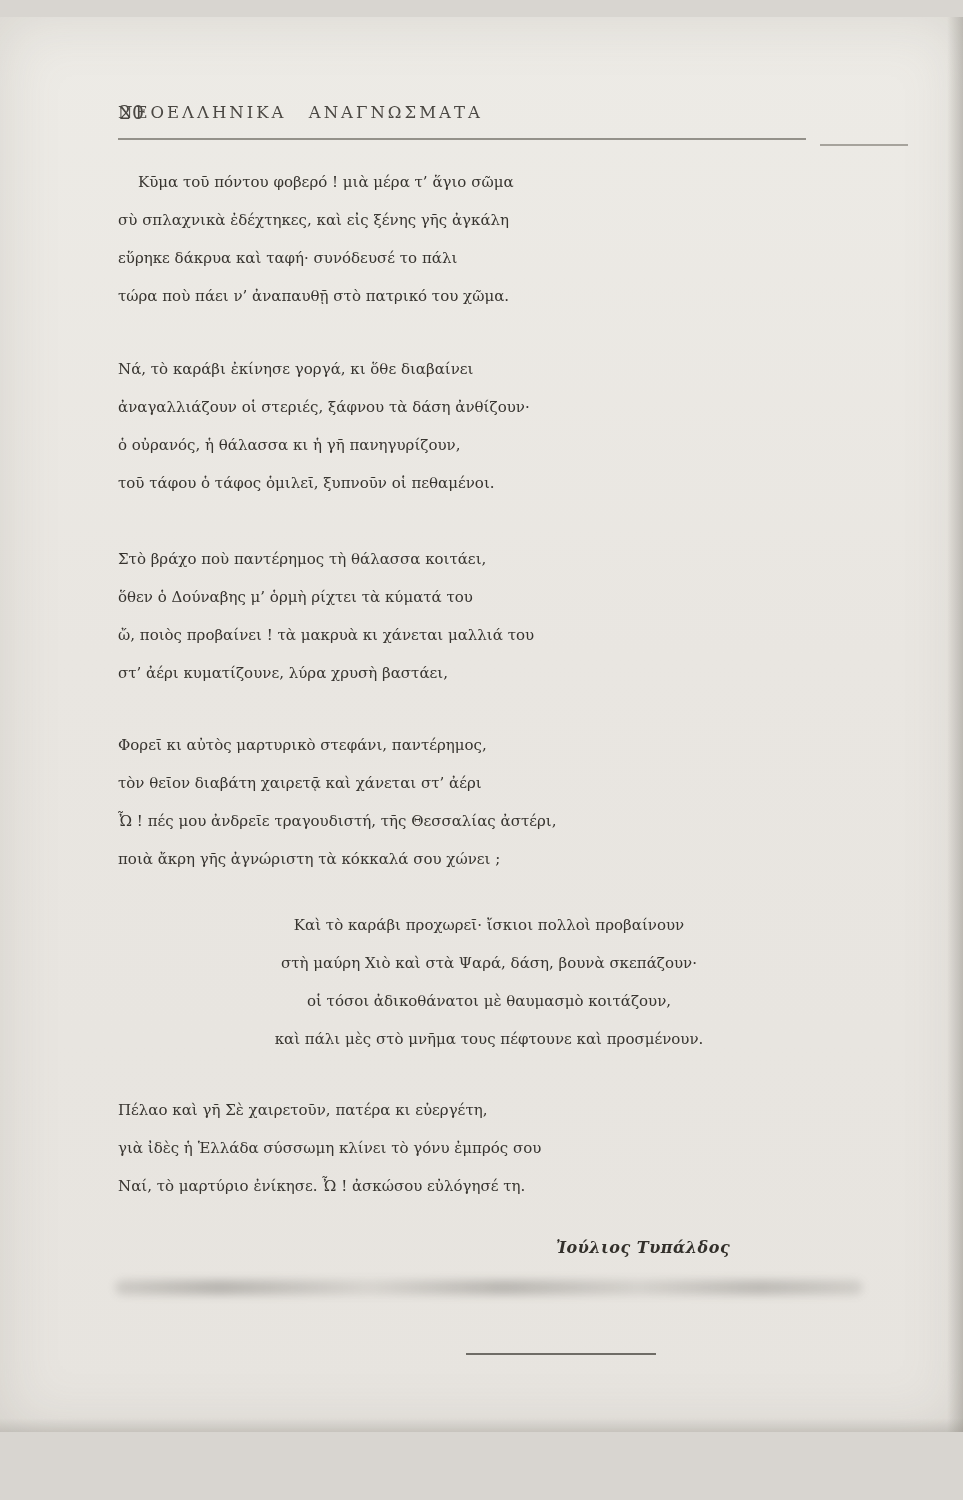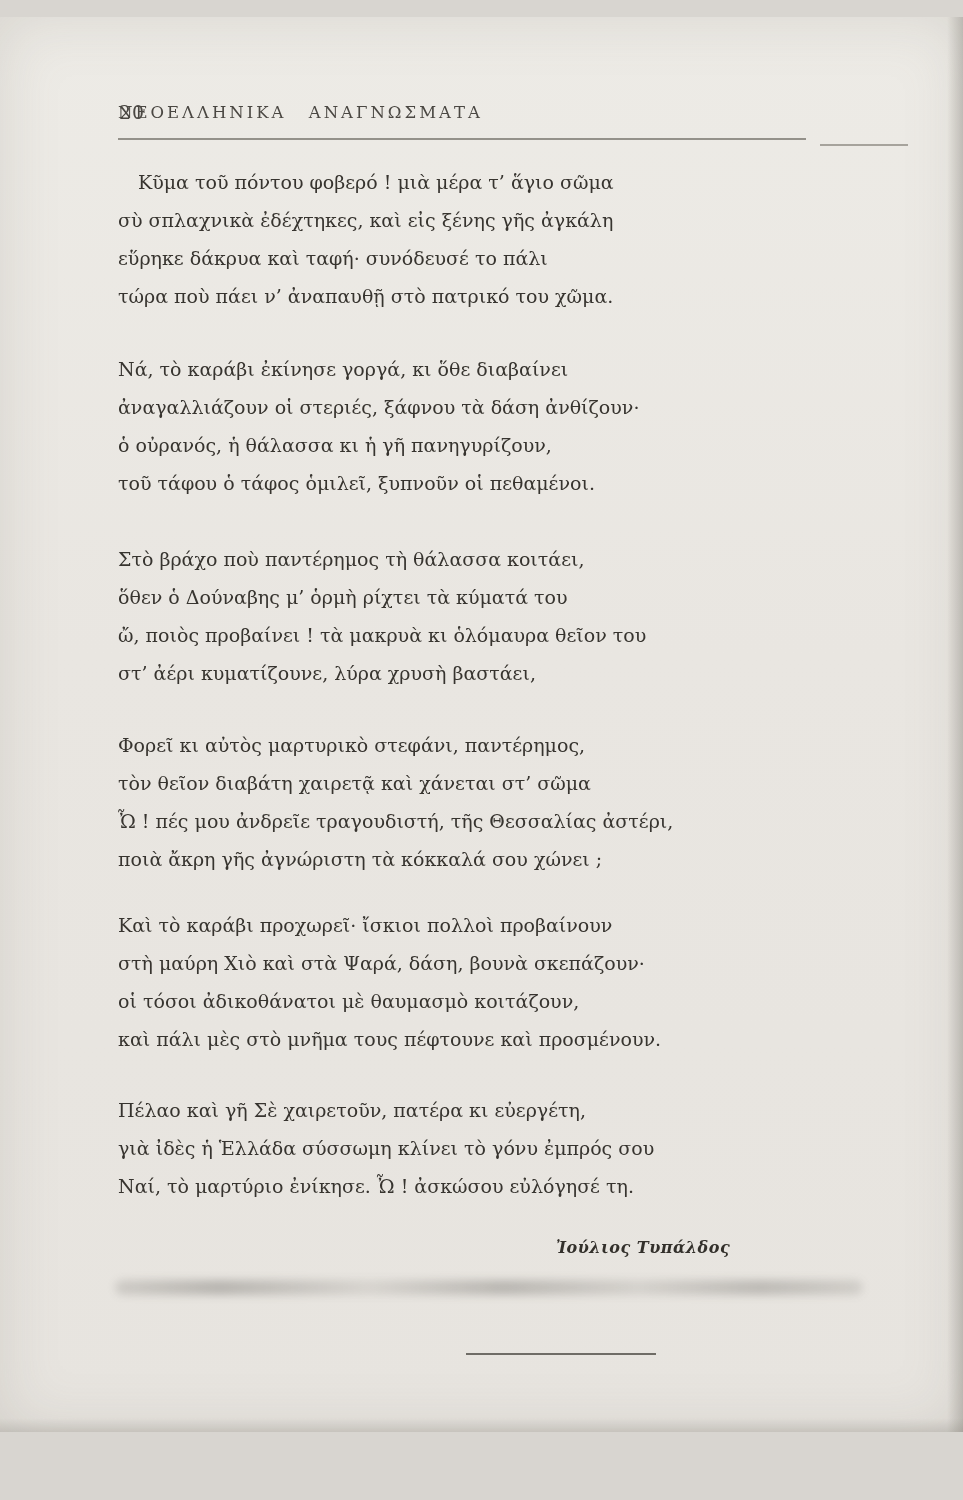--- a/index.html
+++ b/index.html
@@ -61,32 +61,32 @@
     width: 88px; height: 2px;
     background: #a6a39c;
   }
   .stanza {
     position: absolute;
     left: 118px;
     width: 742px;
   }
   .stanza p {
     margin: 0;
-    font-size: 19px;
+    font-size: 15px;
     line-height: 38px;
     white-space: nowrap;
   }
   .stanza p.indent-first {
     text-indent: 20px;
   }
   .stanza-1 { top: 146px; }
   .stanza-2 { top: 333px; }
   .stanza-3 { top: 523px; }
   .stanza-4 { top: 709px; }
-  .stanza-5 { top: 889px; }
+  .stanza-5 { top: 889px; text-align: center; }
   .stanza-6 { top: 1074px; }
   .signature {
     position: absolute;
     top: 1221px; left: 556px;
     font-size: 16px;
     font-style: italic;
     font-weight: bold;
     letter-spacing: 0.5px;
     color: #33302b;
   }
@@ -134,27 +134,27 @@
   <div class="stanza stanza-2">
     <p>Νά, τὸ καράβι ἐκίνησε γοργά, κι ὅθε διαβαίνει</p>
     <p>ἀναγαλλιάζουν οἱ στεριές, ξάφνου τὰ δάση ἀνθίζουν·</p>
     <p>ὁ οὐρανός, ἡ θάλασσα κι ἡ γῆ πανηγυρίζουν,</p>
     <p>τοῦ τάφου ὁ τάφος ὁμιλεῖ, ξυπνοῦν οἱ πεθαμένοι.</p>
   </div>
 
   <div class="stanza stanza-3">
     <p>Στὸ βράχο ποὺ παντέρημος τὴ θάλασσα κοιτάει,</p>
     <p>ὅθεν ὁ Δούναβης μ’ ὁρμὴ ρίχτει τὰ κύματά του</p>
-    <p>ὤ, ποιὸς προβαίνει ! τὰ μακρυὰ κι ὁλόμαυρα θεῖον του</p>
+    <p>ὤ, ποιὸς προβαίνει ! τὰ μακρυὰ κι χάνεται μαλλιά του</p>
     <p>στ’ ἀέρι κυματίζουνε, λύρα χρυσὴ βαστάει,</p>
   </div>
 
   <div class="stanza stanza-4">
     <p>Φορεῖ κι αὐτὸς μαρτυρικὸ στεφάνι, παντέρημος,</p>
-    <p>τὸν θεῖον διαβάτη χαιρετᾷ καὶ χάνεται στ’ σῶμα</p>
+    <p>τὸν θεῖον διαβάτη χαιρετᾷ καὶ χάνεται στ’ ἀέρι</p>
     <p>Ὦ ! πές μου ἀνδρεῖε τραγουδιστή, τῆς Θεσσαλίας ἀστέρι,</p>
     <p>ποιὰ ἄκρη γῆς ἀγνώριστη τὰ κόκκαλά σου χώνει ;</p>
   </div>
 
   <div class="stanza stanza-5">
     <p>Καὶ τὸ καράβι προχωρεῖ· ἴσκιοι πολλοὶ προβαίνουν</p>
     <p>στὴ μαύρη Χιὸ καὶ στὰ Ψαρά, δάση, βουνὰ σκεπάζουν·</p>
     <p>οἱ τόσοι ἀδικοθάνατοι μὲ θαυμασμὸ κοιτάζουν,</p>
     <p>καὶ πάλι μὲς στὸ μνῆμα τους πέφτουνε καὶ προσμένουν.</p>
   </div>

